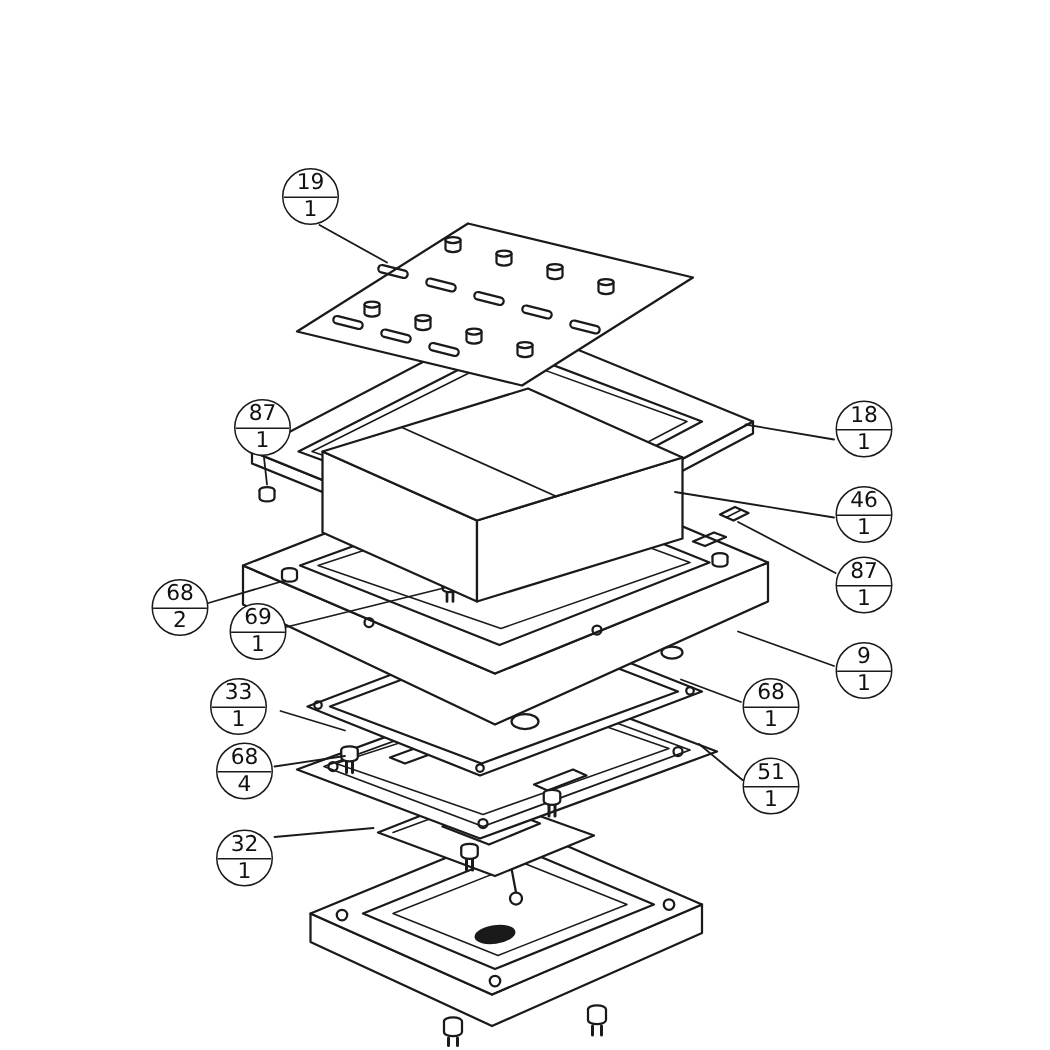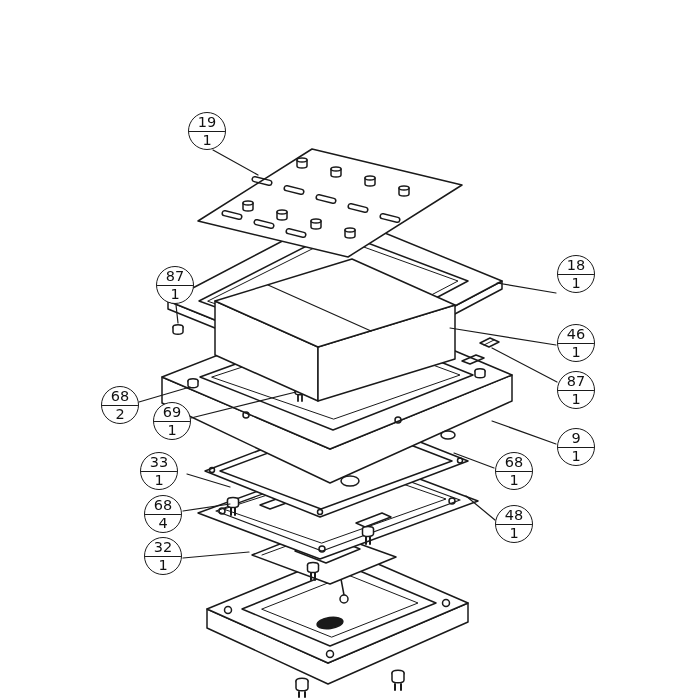--- a/index.html
+++ b/index.html
@@ -207,21 +207,21 @@
   </svg>
 
   <div class="balloon" style="left:188px;top:69px">
     <span class="num">19</span>
     <span class="qty">1</span>
   </div>
   <div class="balloon" style="left:156px;top:223px">
     <span class="num">87</span>
     <span class="qty">1</span>
   </div>
-  <div class="balloon" style="left:557px;top:212px">
+  <div class="balloon" style="left:557px;top:224px">
     <span class="num">18</span>
     <span class="qty">1</span>
   </div>
   <div class="balloon" style="left:557px;top:281px">
     <span class="num">46</span>
     <span class="qty">1</span>
   </div>
   <div class="balloon" style="left:557px;top:328px">
     <span class="num">87</span>
     <span class="qty">1</span>
@@ -244,21 +244,21 @@
   </div>
   <div class="balloon" style="left:140px;top:409px">
     <span class="num">33</span>
     <span class="qty">1</span>
   </div>
   <div class="balloon" style="left:144px;top:452px">
     <span class="num">68</span>
     <span class="qty">4</span>
   </div>
   <div class="balloon" style="left:495px;top:462px">
-    <span class="num">48</span>
-    <span class="qty">1</span>
-  </div>
-  <div class="balloon" style="left:144px;top:494px">
+    <span class="num">51</span>
+    <span class="qty">1</span>
+  </div>
+  <div class="balloon" style="left:144px;top:510px">
     <span class="num">32</span>
     <span class="qty">1</span>
   </div>
 
 </div>
 
 </body></html>

